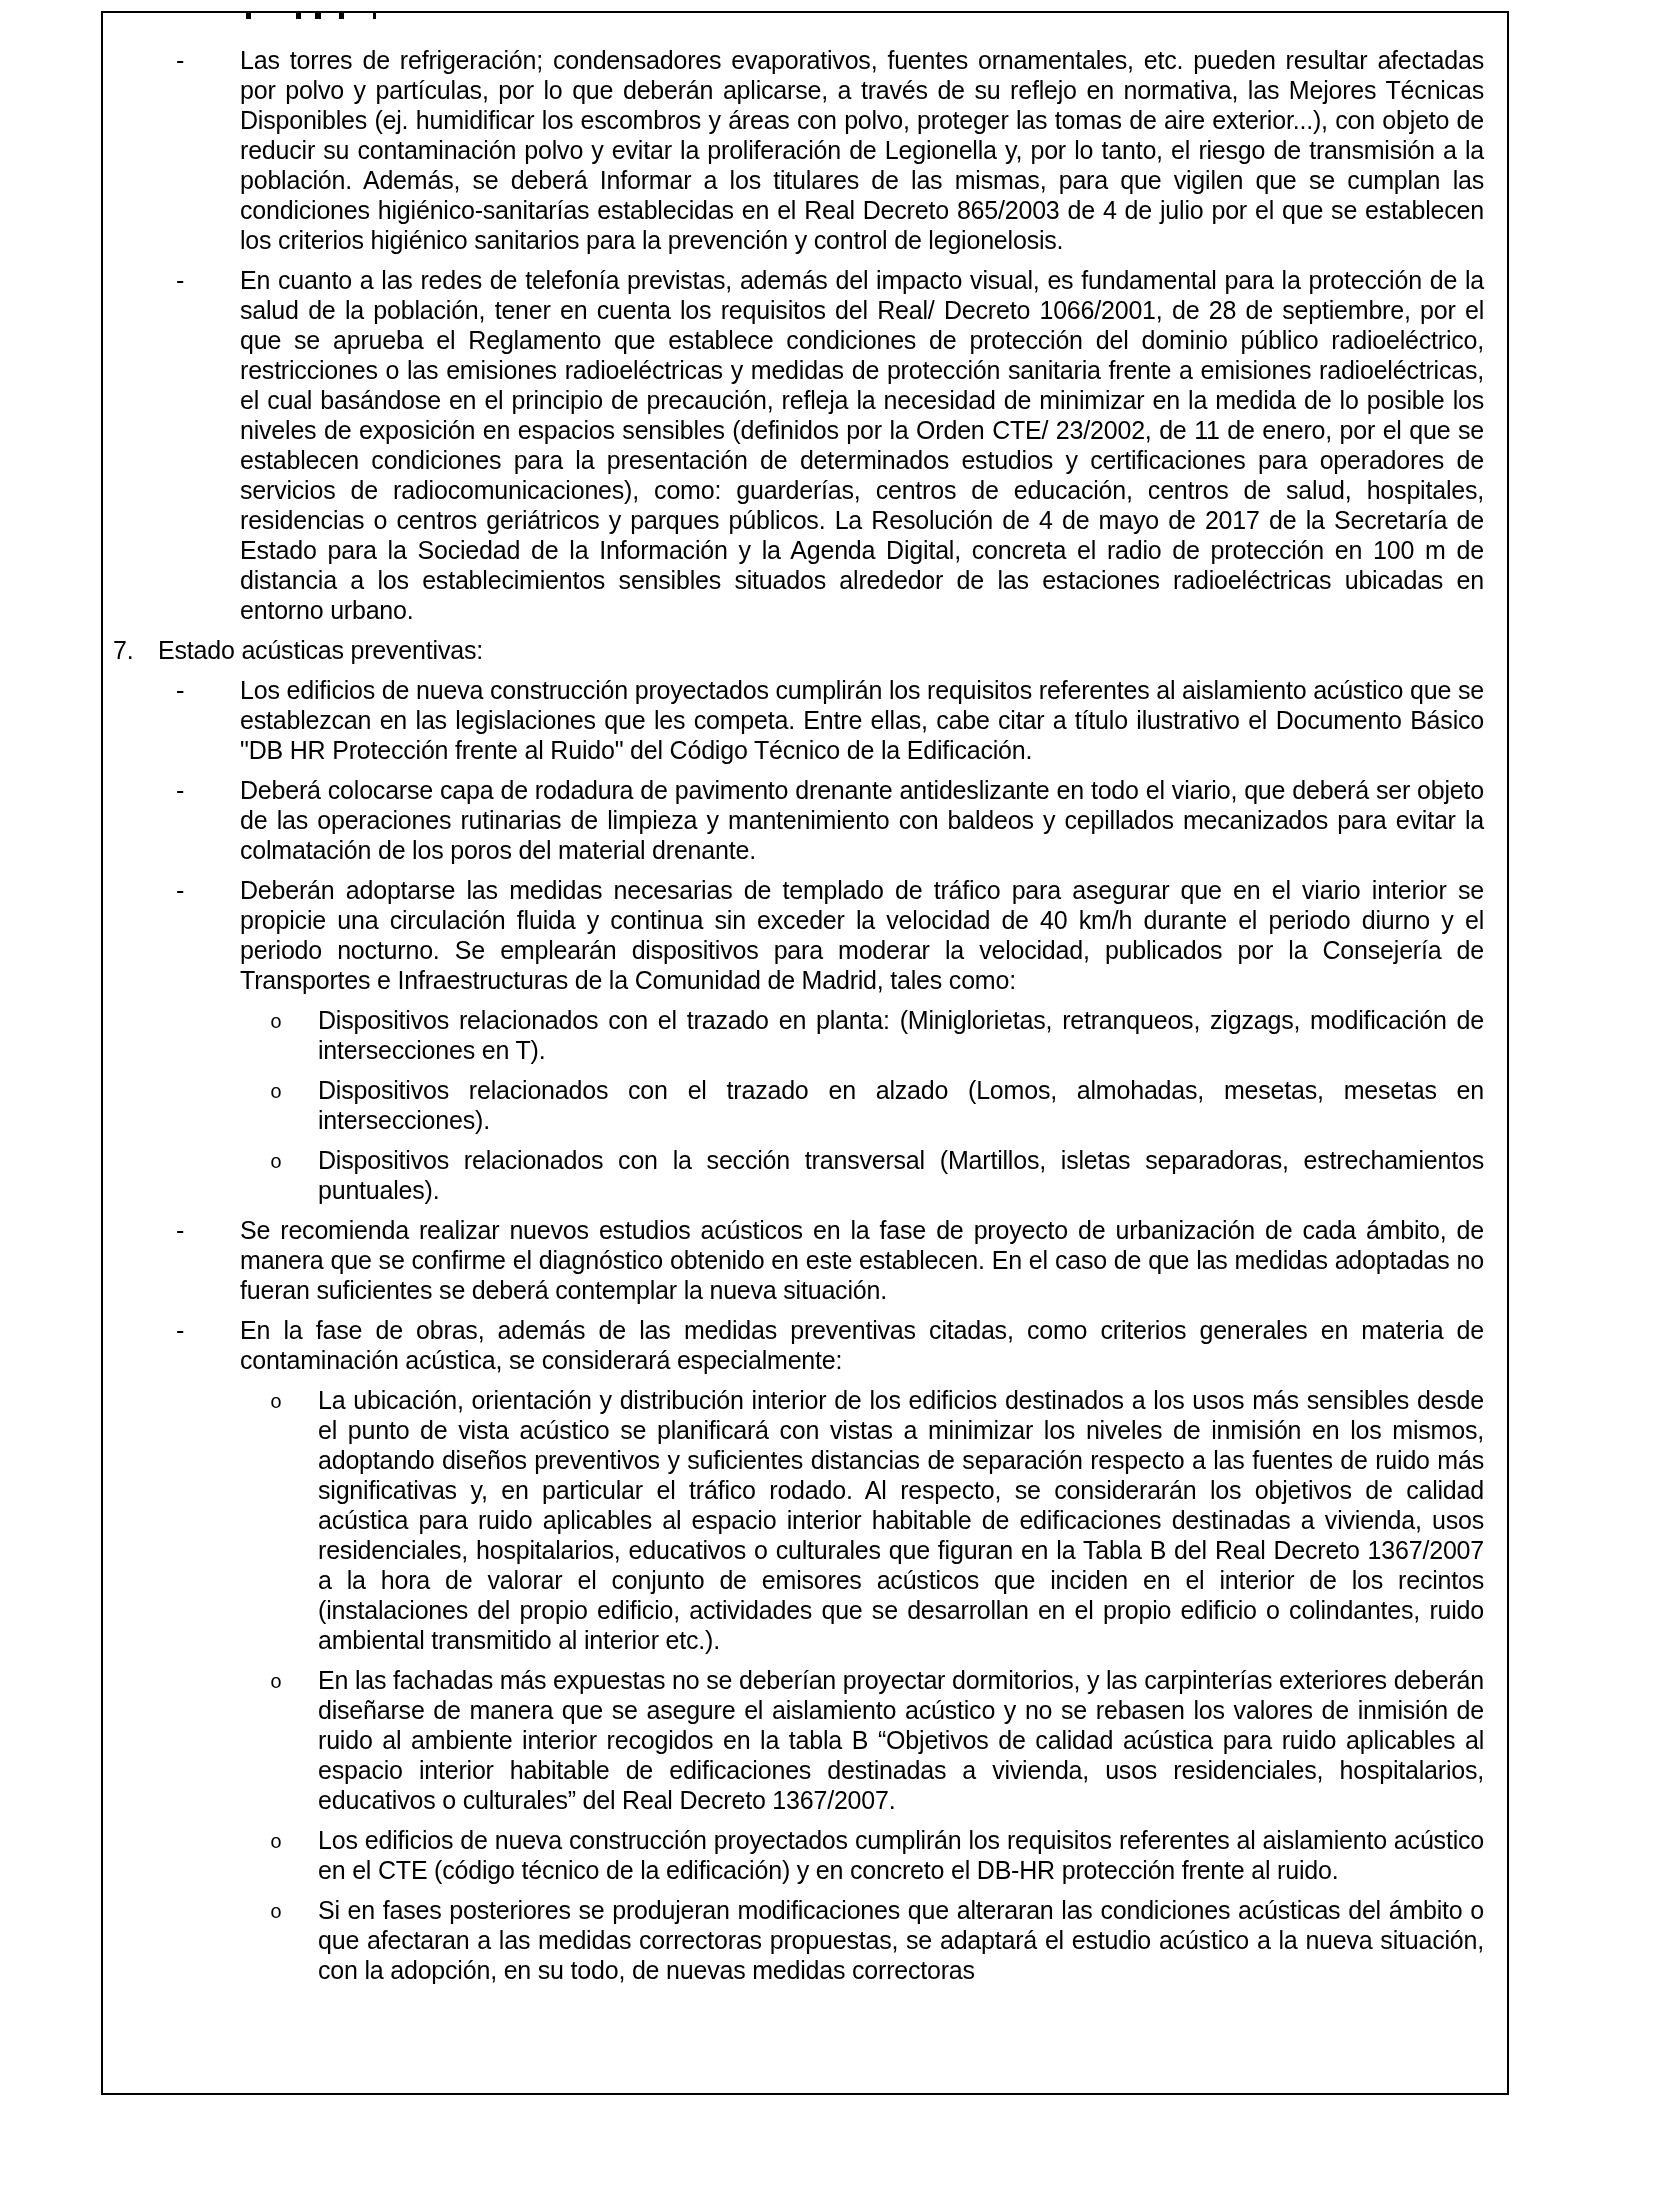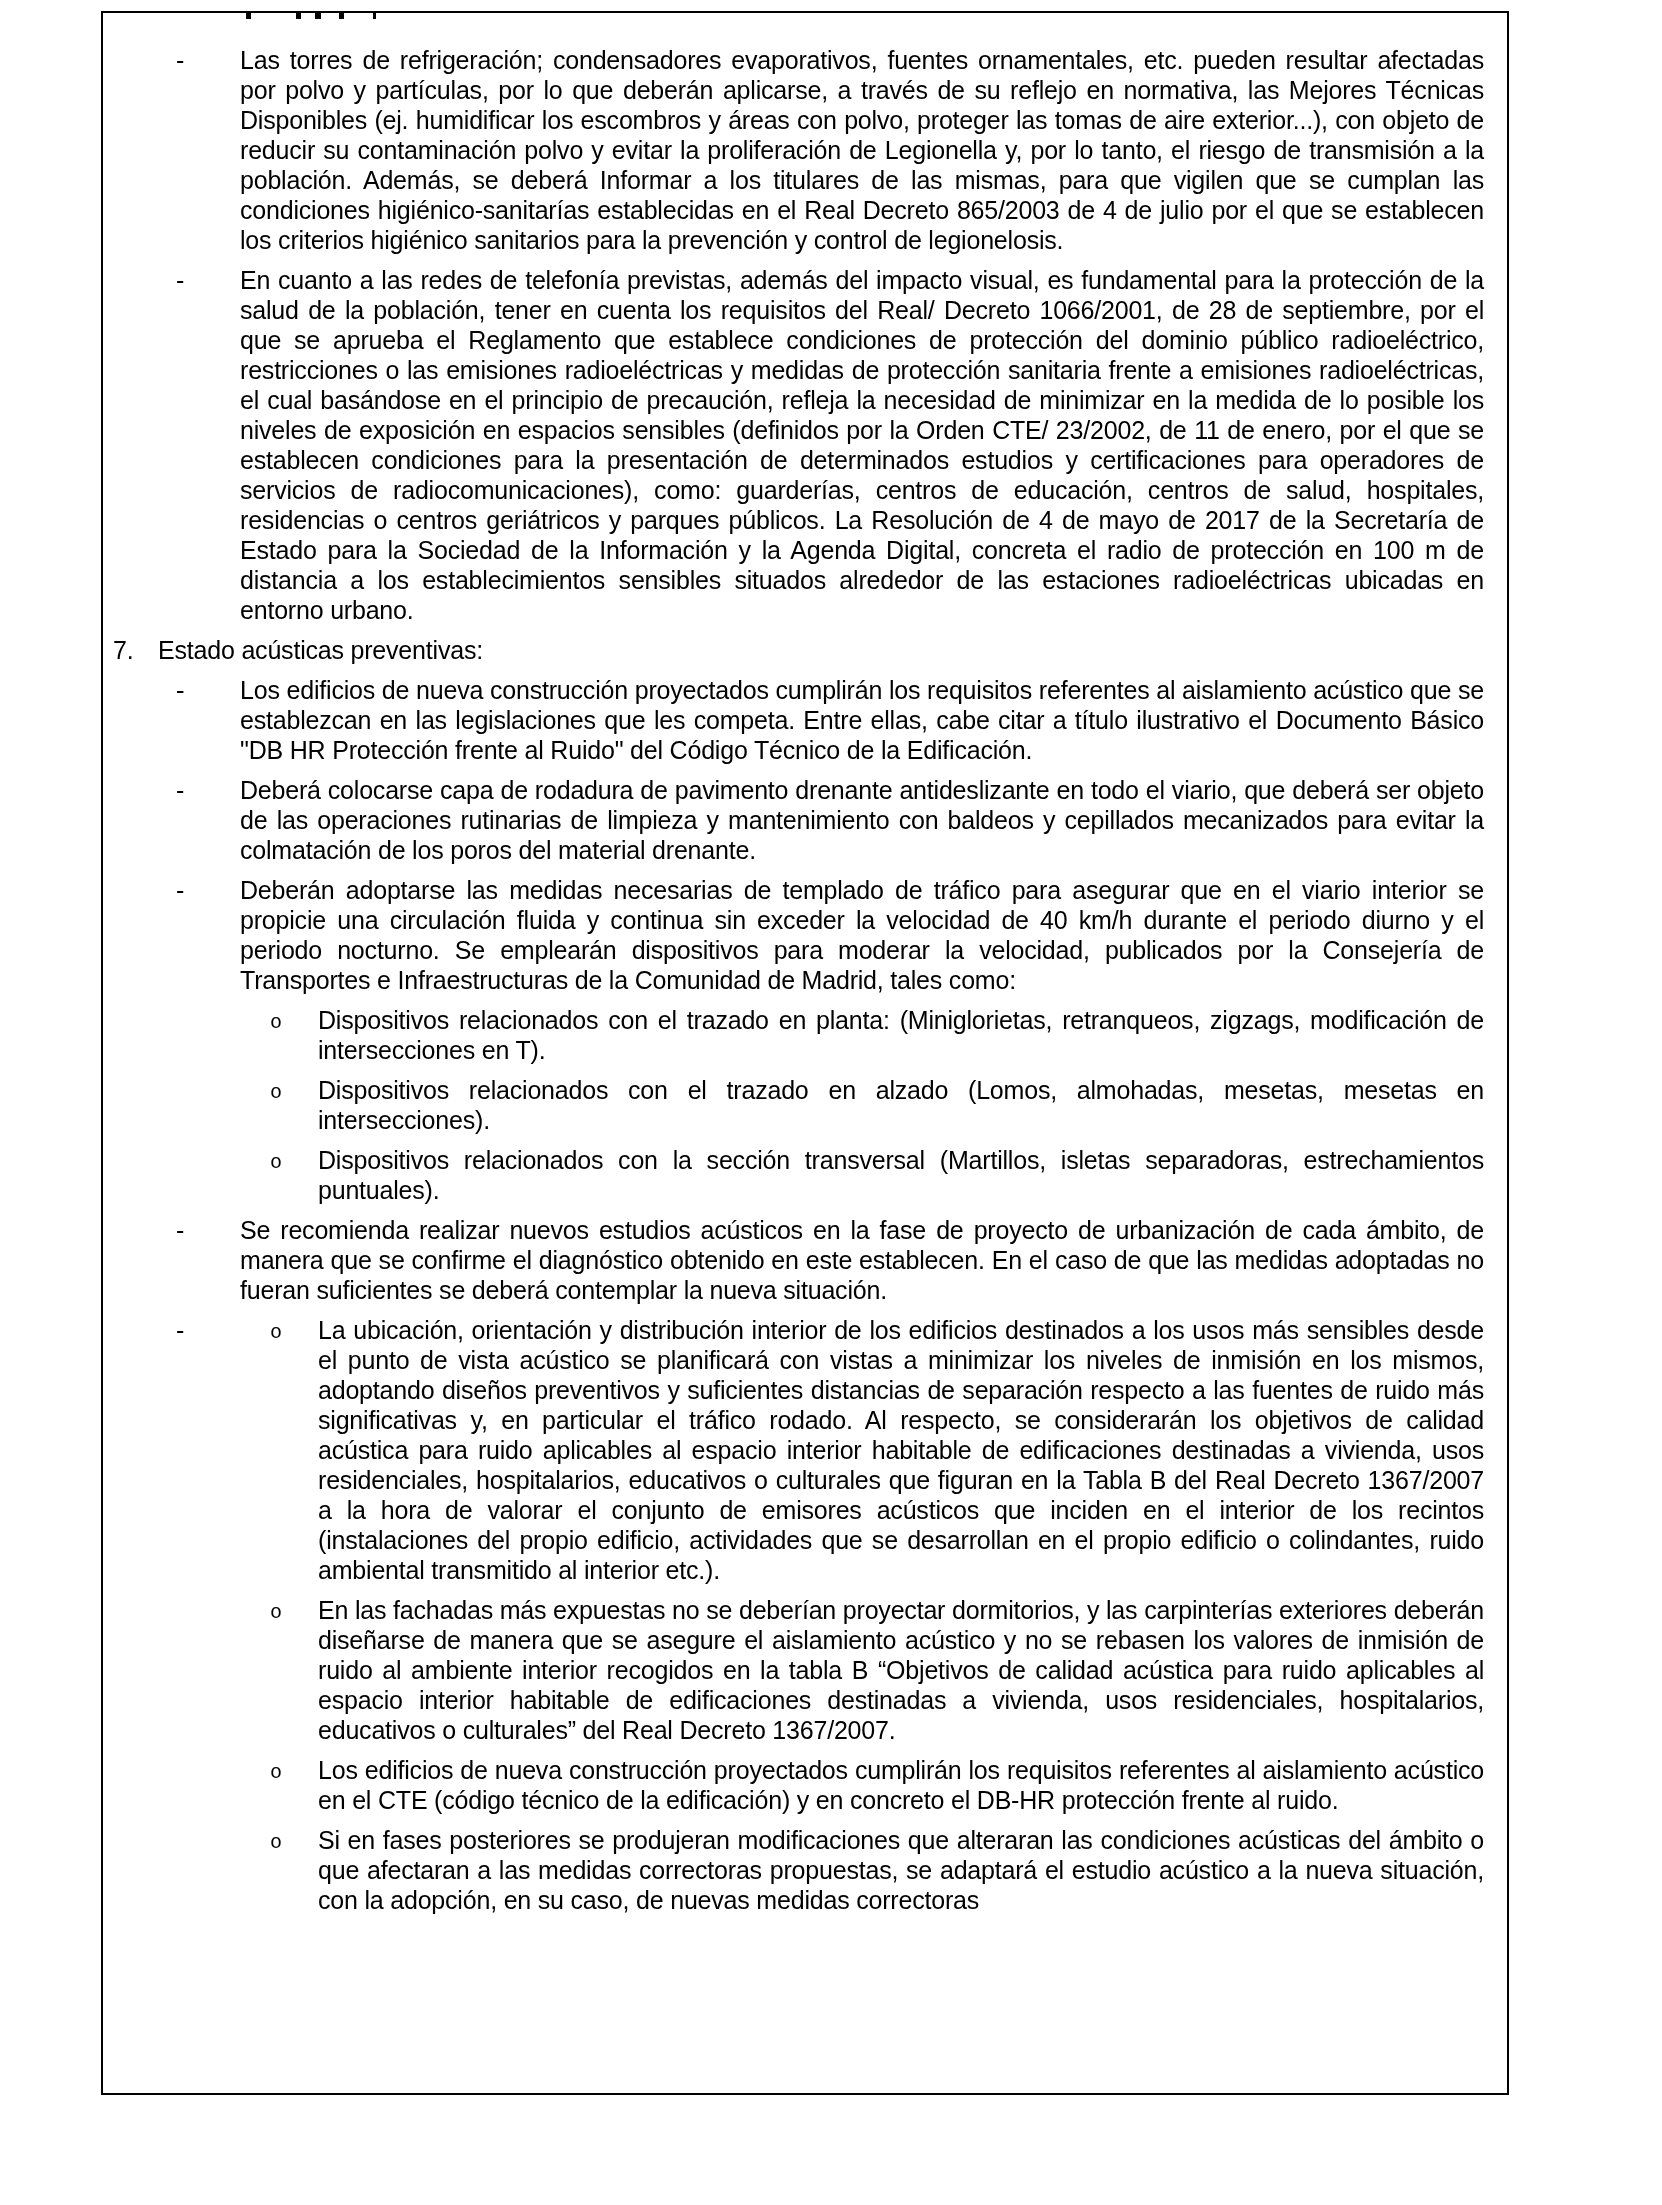--- a/index.html
+++ b/index.html
@@ -133,37 +133,38 @@
       <span>Dispositivos relacionados con la sección transversal (Martillos, isletas separadoras, estrechamientos puntuales).</span>
     </div>
 
     <div class="para lvl1">
       <span class="marker">-</span>
       <span>Se recomienda realizar nuevos estudios acústicos en la fase de proyecto de urbanización de cada ámbito, de manera que se confirme el diagnóstico obtenido en este establecen. En el caso de que las medidas adoptadas no fueran suficientes se deberá contemplar la nueva situación.</span>
     </div>
 
     <div class="para lvl1">
       <span class="marker">-</span>
+      <span>En la fase de obras, además de las medidas preventivas citadas, como criterios generales en materia de contaminación acústica, se considerará especialmente:</span>
     </div>
 
     <div class="para lvl2">
       <span class="marker">o</span>
       <span>La ubicación, orientación y distribución interior de los edificios destinados a los usos más sensibles desde el punto de vista acústico se planificará con vistas a minimizar los niveles de inmisión en los mismos, adoptando diseños preventivos y suficientes distancias de separación respecto a las fuentes de ruido más significativas y, en particular el tráfico rodado. Al respecto, se considerarán los objetivos de calidad acústica para ruido aplicables al espacio interior habitable de edificaciones destinadas a vivienda, usos residenciales, hospitalarios, educativos o culturales que figuran en la Tabla B del Real Decreto 1367/2007 a la hora de valorar el conjunto de emisores acústicos que inciden en el interior de los recintos (instalaciones del propio edificio, actividades que se desarrollan en el propio edificio o colindantes, ruido ambiental transmitido al interior etc.).</span>
     </div>
 
     <div class="para lvl2">
       <span class="marker">o</span>
       <span>En las fachadas más expuestas no se deberían proyectar dormitorios, y las carpinterías exteriores deberán diseñarse de manera que se asegure el aislamiento acústico y no se rebasen los valores de inmisión de ruido al ambiente interior recogidos en la tabla B “Objetivos de calidad acústica para ruido aplicables al espacio interior habitable de edificaciones destinadas a vivienda, usos residenciales, hospitalarios, educativos o culturales” del Real Decreto 1367/2007.</span>
     </div>
 
     <div class="para lvl2">
       <span class="marker">o</span>
       <span>Los edificios de nueva construcción proyectados cumplirán los requisitos referentes al aislamiento acústico en el CTE (código técnico de la edificación) y en concreto el DB-HR protección frente al ruido.</span>
     </div>
 
     <div class="para lvl2">
       <span class="marker">o</span>
-      <span>Si en fases posteriores se produjeran modificaciones que alteraran las condiciones acústicas del ámbito o que afectaran a las medidas correctoras propuestas, se adaptará el estudio acústico a la nueva situación, con la adopción, en su caso, de nuevas medidas correctoras</span>
+      <span>Si en fases posteriores se produjeran modificaciones que alteraran las condiciones acústicas del ámbito o que afectaran a las medidas correctoras propuestas, se adaptará el estudio acústico a la nueva situación, con la adopción, en su todo, de nuevas medidas correctoras</span>
     </div>
 
   </div>
 </div>
 
 
 </body></html>

